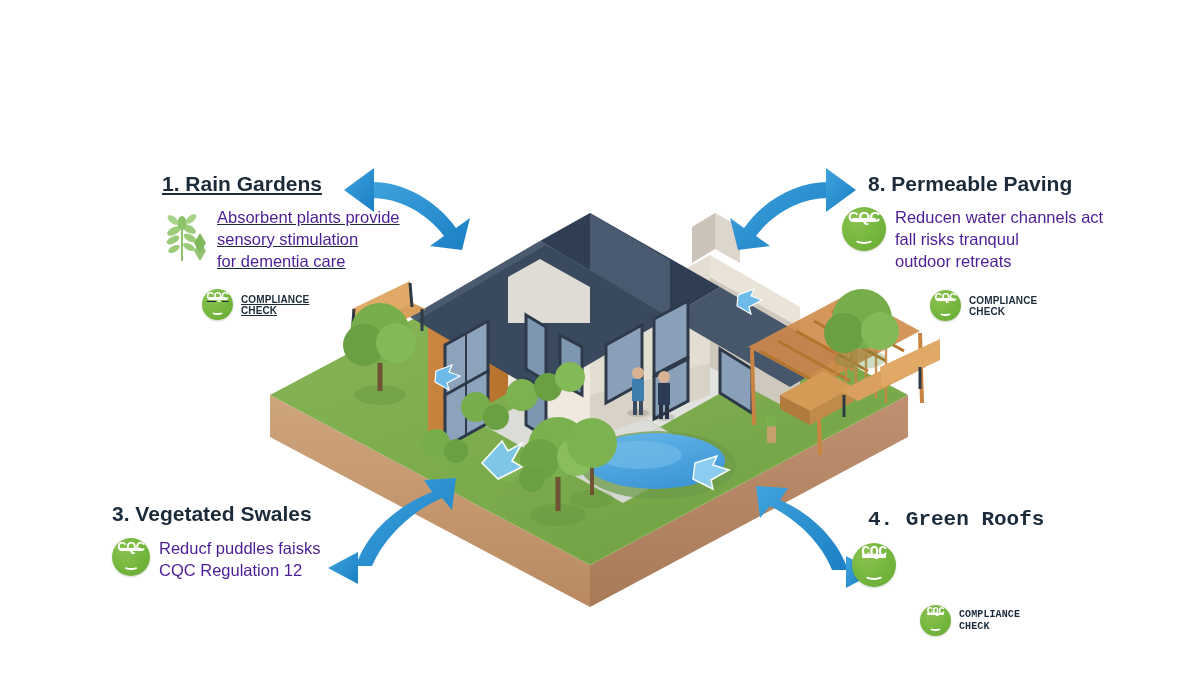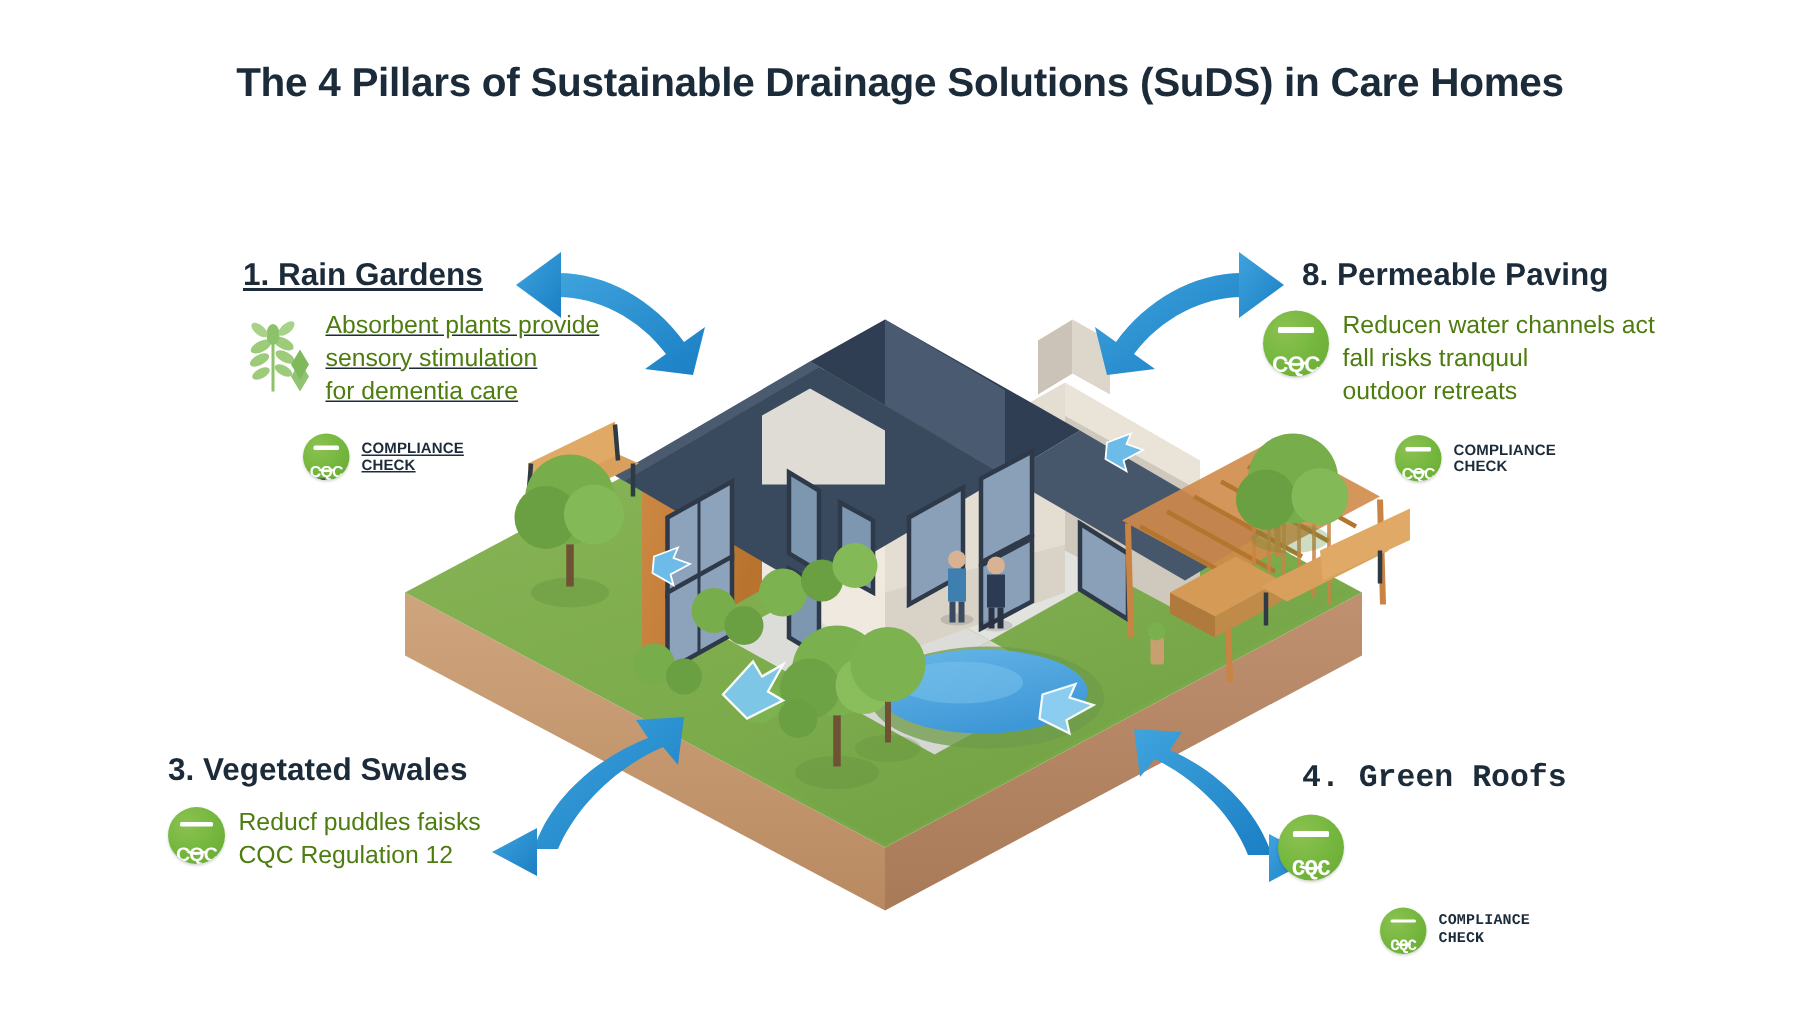--- a/index.html
+++ b/index.html
@@ -31,33 +31,33 @@
   .quad-heading {
     font-size:21px;
     font-weight:bold;
     color:#1c2b3a;
     white-space:nowrap;
     line-height:1.1;
   }
   .quad-body {
     font-size:16.5px;
     line-height:1.32;
-    color:#4d7c0f;
+    color:#4c1d95;
     white-space:pre-line;
   }
   .quad-row { display:flex; align-items:flex-start; gap:9px; }
 
   
   .cqc {
     position:relative;
     flex:0 0 auto;
     border-radius:50%;
     background:radial-gradient(circle at 34% 30%, #8cc152 0%, #76b83f 48%, #66a832 100%);
     box-shadow:0 1px 2px rgba(0,0,0,0.18);
-    display:flex; align-items:flex-end; justify-content:center;
+    display:flex; align-items:flex-start; justify-content:center;
     overflow:hidden;
   }
   .cqc .bar {
     position:absolute;
     left:22%; right:22%;
     top:25%;
     height:8%;
     min-height:2px;
     background:#ffffff;
     border-radius:1px;
@@ -106,21 +106,20 @@
   .arrows { position:absolute; inset:0; pointer-events:none; }
 
   
   .scene { position:absolute; left:240px; top:95px; width:700px; height:520px; }
 </style>
 </head>
 <body>
 
 <div id="stage">
 
-  <div class="title">The 4 Pillars of Sustainable Drainage Solutions (SuDS) in Care Homes</div>
 
   <div class="scene">
     <svg viewBox="0 0 700 520" width="700" height="520" xmlns="http://www.w3.org/2000/svg">
       <defs>
         <linearGradient id="gGrass" x1="0" y1="0" x2="0.6" y2="1">
           <stop offset="0%" stop-color="#8ab75a"></stop>
           <stop offset="100%" stop-color="#76a645"></stop>
         </linearGradient>
         <linearGradient id="gGrass2" x1="0" y1="0" x2="0.7" y2="1">
           <stop offset="0%" stop-color="#84b255"></stop>

